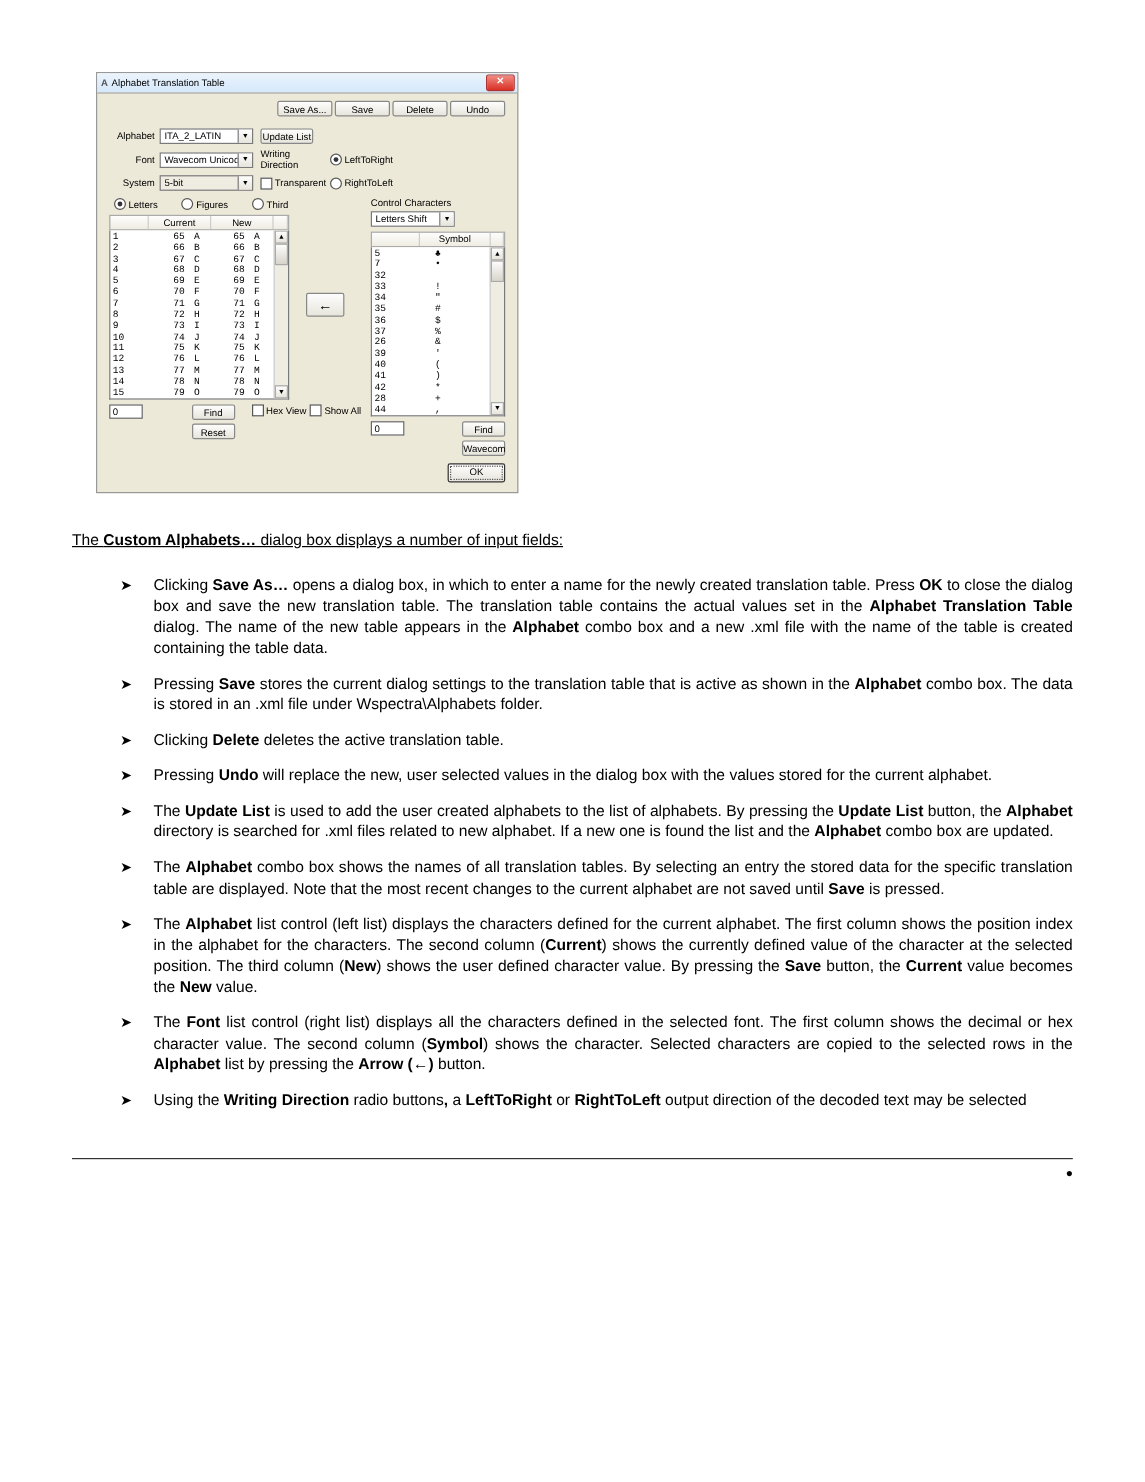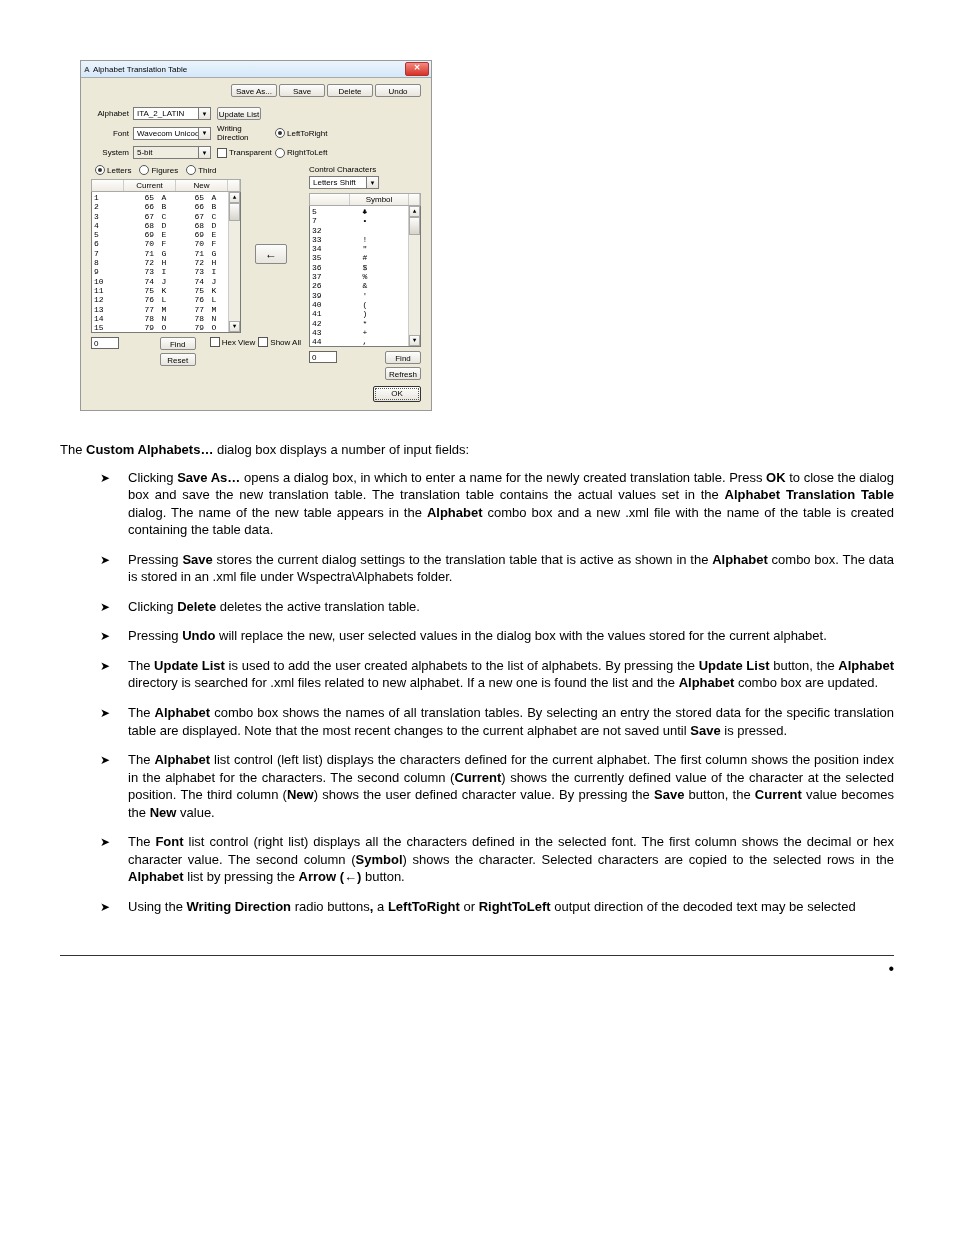--- a/index.html
+++ b/index.html
@@ -19,38 +19,38 @@
 .combo { display:flex; align-items:center; border:1px solid #7a7a7a; background:#fff; height:13px; box-sizing:border-box; }
 .combo .ctext { flex:1; padding:0 3px; font-size:8px; white-space:nowrap; overflow:hidden; }
 .combo .carrow { width:11px; height:11px; background:linear-gradient(to bottom,#fdfdfd,#e7e5dc); border-left:1px solid #7a7a7a; font-size:6px; display:flex; align-items:center; justify-content:center; }
 .radio-cell { display:flex; align-items:center; font-size:8px; gap:2px; }
 .rcircle { width:8px; height:8px; border:1px solid #555; border-radius:50%; background:#fff; display:inline-flex; align-items:center; justify-content:center; }
 .rcircle .dot { width:4px; height:4px; border-radius:50%; background:#333; }
 .checkbox { width:8px; height:8px; border:1px solid #555; background:#fff; display:inline-block; }
 .panel-area { display:flex; margin-top:6px; gap:8px; }
 .left-panel { flex:0 0 210px; }
 .right-panel { flex:1; }
-.radio-row { display:flex; gap:8px; font-size:8px; margin-bottom:4px; padding-left:4px; }
+.radio-row { display:flex; gap:20px; font-size:8px; margin-bottom:4px; padding-left:4px; }
 .listhdr { display:flex; background:linear-gradient(to bottom,#fdfdfd,#efece2); border:1px solid #aaa; height:11px; font-size:8px; }
 .listhdr div { box-sizing:border-box; border-right:1px solid #ccc; text-align:center; line-height:11px; }
 .listbox { border:1px solid #7a7a7a; border-top:none; background:#fff; height:140px; overflow:hidden; font-family:'Courier New',monospace; font-size:8px; line-height:9.3px; position:relative; }
 .listbox .sbar { position:absolute; right:0; top:0; bottom:0; width:11px; background:#efece2; border-left:1px solid #ccc; }
 .listbox .sbar .sbtn { height:11px; background:linear-gradient(to bottom,#fdfdfd,#e7e5dc); border:1px solid #aaa; box-sizing:border-box; font-size:6px; text-align:center; line-height:9px; }
 .listbox .sbar .thumb { position:absolute; left:0; right:0; top:11px; height:18px; background:linear-gradient(to bottom,#fdfdfd,#d7d4ca); border:1px solid #aaa; box-sizing:border-box; }
 .listbox .rows { padding:1px 0 0 2px; }
 .listbox .rline { display:flex; }
 .arrow-big { width:30px; height:18px; border:1px solid #888; background:linear-gradient(to bottom,#fdfdfd,#e7e5dc); border-radius:2px; display:flex; align-items:center; justify-content:center; font-size:12px; font-weight:bold; }
 .underlist { display:flex; align-items:flex-start; margin-top:4px; gap:4px; }
 .numfield { width:28px; height:12px; border:1px solid #666; background:#fff; font-size:8px; padding:0 2px; box-sizing:border-box; line-height:12px; }
 .cc-label { font-size:8px; margin-bottom:2px; }
 .okrow { display:flex; justify-content:flex-end; margin-top:6px; }
 .okbtn { width:46px; height:14px; border:1px solid #333; outline:1px dotted #555; outline-offset:-3px; background:linear-gradient(to bottom,#fdfdfd,#e7e5dc); font-size:8px; text-align:center; line-height:14px; border-radius:2px; }
 
 
-.doc-p { margin:14px 0 10px 0; line-height:1.35; }
+.doc-p { margin:14px 0 20px 0; line-height:1.35;text-decoration:underline; }
 ul.doc-list { list-style:none; padding:0; margin:0 0 30px 40px; }
 ul.doc-list li { position:relative; padding-left:28px; margin-bottom:12px; text-align:justify; line-height:1.35; }
 ul.doc-list li::before { content:"➤"; position:absolute; left:0; top:1px; color:#000; font-size:12px; }
 .footer { border-top:1px solid #333; margin-top:40px; height:20px; position:relative; }
 .footer .bullet { position:absolute; right:0; top:4px; font-size:16px; }
 b { font-weight:bold; }
 </style>
 </head>
 <body>
 
@@ -339,39 +339,39 @@
                   </div>
                   <div class="rline">
                     <span style="width:38px;display:inline-block">41</span>
                     <span style="display:inline-block;text-align:center;width:30px">)</span>
                   </div>
                   <div class="rline">
                     <span style="width:38px;display:inline-block">42</span>
                     <span style="display:inline-block;text-align:center;width:30px">*</span>
                   </div>
                   <div class="rline">
-                    <span style="width:38px;display:inline-block">43</span>
+                    <span style="width:38px;display:inline-block">28</span>
                     <span style="display:inline-block;text-align:center;width:30px">+</span>
                   </div>
                   <div class="rline">
                     <span style="width:38px;display:inline-block">44</span>
                     <span style="display:inline-block;text-align:center;width:30px">,</span>
                   </div>
                 </div>
               <div class="sbar">
                 <div class="sbtn">▲</div>
                 <div class="thumb"></div>
                 <div class="sbtn" style="position:absolute;bottom:0;left:0;right:0">▼</div>
               </div>
             </div>
             <div class="underlist">
               <div class="numfield">0</div>
               <div style="flex:1;display:flex;flex-direction:column;align-items:flex-end;gap:3px">
                 <div class="btn" style="width:36px">Find</div>
-                <div class="btn" style="width:36px">Refresh</div>
+                <div class="btn" style="width:36px">Wavecom</div>
               </div>
             </div>
             <div class="okrow">
               <div class="okbtn">OK</div>
             </div>
           </div>
         </div>
 
       </div>
     </div>

